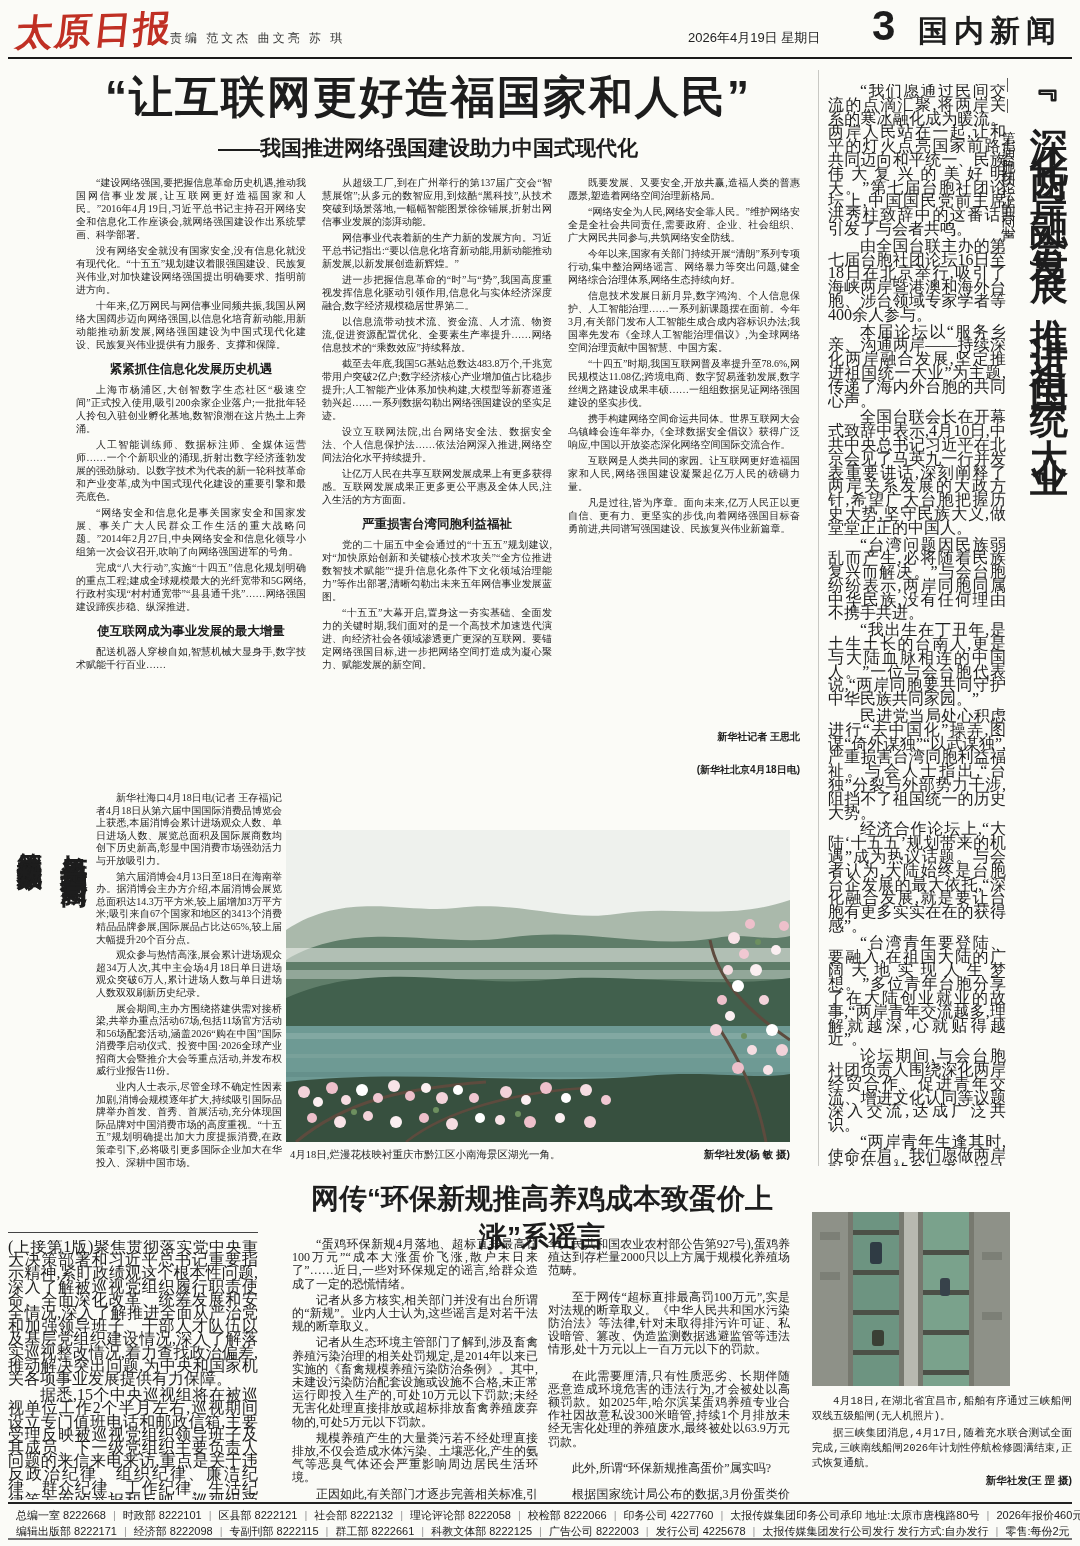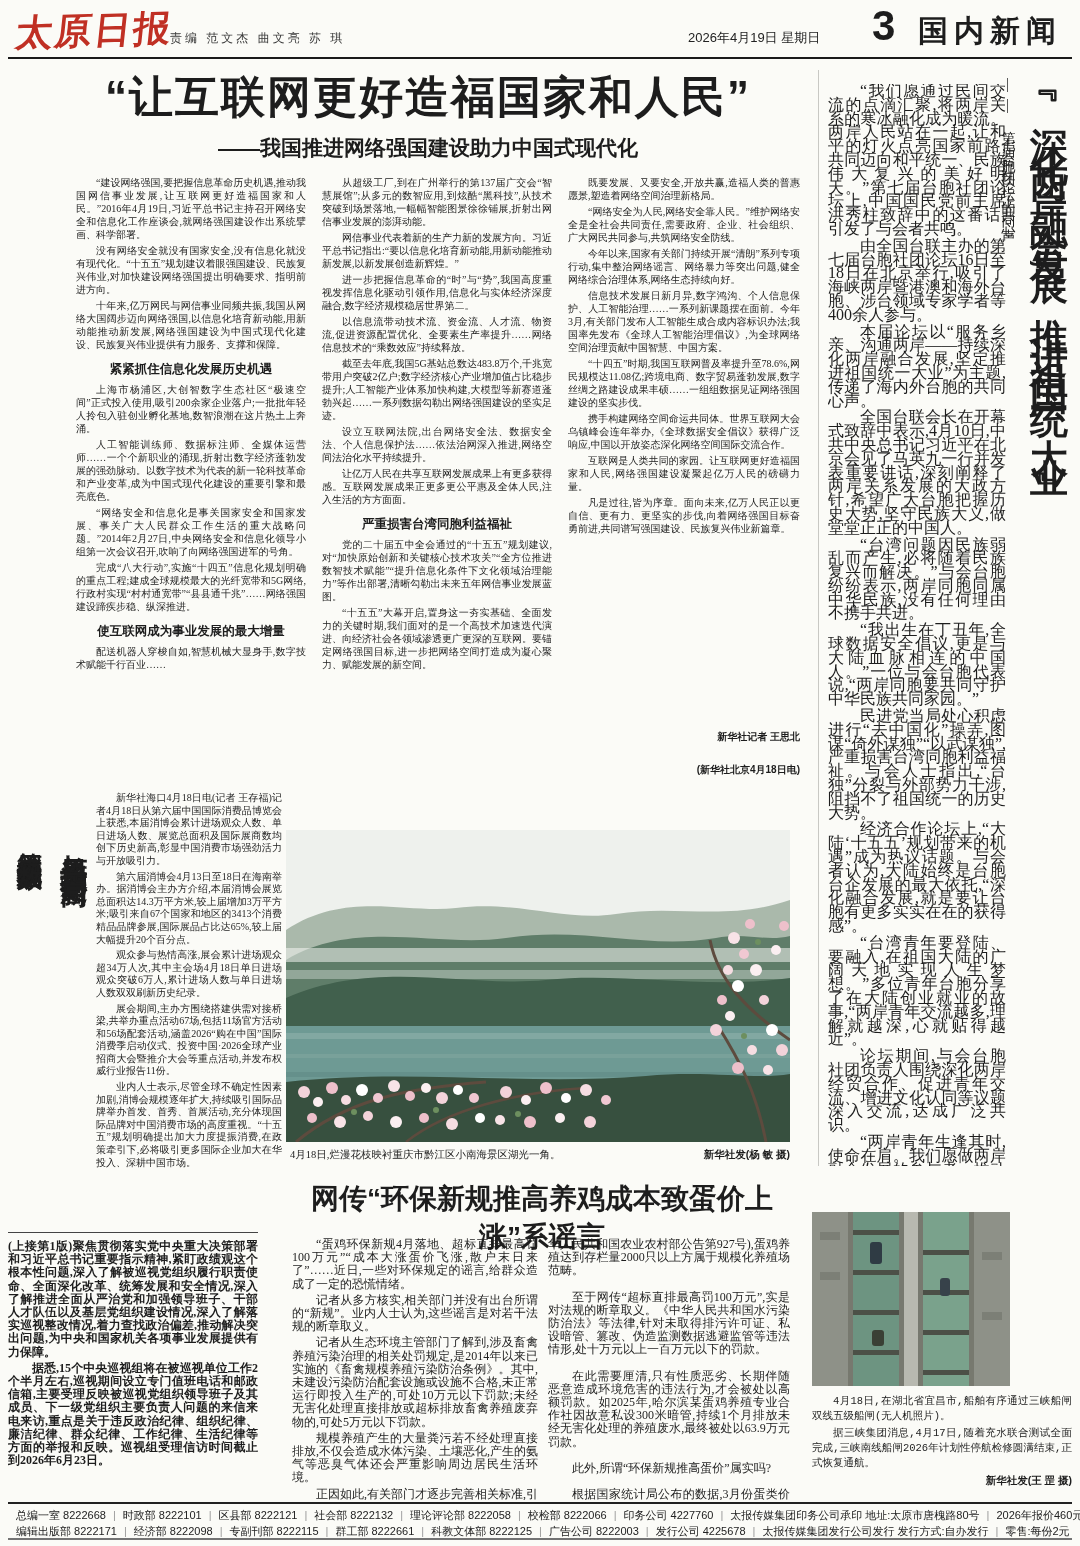--- a/index.html
+++ b/index.html
@@ -58,21 +58,21 @@
   .rumor-headline{left:290px;top:1180px;width:504px;text-align:center;font-size:28px;
                   font-weight:bold;font-family:"Liberation Sans",sans-serif;}
   .rcol{top:1238px;height:262px;overflow:hidden;font-size:12px;line-height:13.2px;
         display:flex;flex-direction:column;}
   .rcol1{left:292px;width:246px;}
   .rcol2{left:548px;width:242px;gap:10px;}
 
   
   .jump-rule{left:8px;top:1232px;width:250px;height:1px;background:#444;}
   .jump-body{left:8px;top:1240px;width:250px;height:260px;overflow:hidden;
-             font-size:12px;line-height:13.2px;font-weight:bold;}
+             font-size:16px;line-height:13.2px;}
 
   
   .side-divider{left:818px;top:70px;width:1px;height:1096px;background:#c8c8c4;}
   .taiwan-body{left:828px;top:84px;width:178px;height:1082px;overflow:hidden;
                font-size:16px;line-height:13.8px;display:flex;flex-direction:column;}
   .taiwan-title{left:1006px;top:78px;width:68px;height:1092px;writing-mode:vertical-rl;}
   .v-tw-main{font-size:38px;font-weight:bold;letter-spacing:20px;
              font-family:"Liberation Sans",sans-serif;}
   .v-tw-sub{font-size:14px;letter-spacing:7px;padding-block-start:0;padding-top:0;
             margin-block-start:6px;padding-block-start:0;}
@@ -254,21 +254,21 @@
       <p class="para">据悉,15个中央巡视组将在被巡视单位工作2个半月左右,巡视期间设立专门值班电话和邮政信箱,主要受理反映被巡视党组织领导班子及其成员、下一级党组织主要负责人问题的来信来电来访,重点是关于违反政治纪律、组织纪律、廉洁纪律、群众纪律、工作纪律、生活纪律等方面的举报和反映。巡视组受理信访时间截止到2026年6月23日。</p>
     </div>
 
   <div class="abs side-divider"></div>
   <div class="abs taiwan-body">
       <p class="para">“我们愿通过民间交流的点滴汇聚,将两岸关系的寒冰融化成为暖流。两岸人民站在一起,让和平的灯火点亮国家前路,共同迈向和平统一、民族伟大复兴的美好明天。”第七届台胞社团论坛上,中国国民党前主席洪秀柱致辞中的这番话,引发了与会者共鸣。</p>
       <p class="para">由全国台联主办的第七届台胞社团论坛16日至18日在北京举行,吸引了海峡两岸暨港澳和海外台胞、涉台领域专家学者等400余人参与。</p>
       <p class="para">本届论坛以“服务乡亲、沟通两岸——持续深化两岸融合发展,坚定推进祖国统一大业”为主题,传递了海内外台胞的共同心声。</p>
       <p class="para">全国台联会长在开幕式致辞中表示,4月10日,中共中央总书记习近平在北京会见了马英九一行并发表重要讲话,深刻阐释了两岸关系发展的大政方针,希望广大台胞把握历史大势,坚守民族大义,做堂堂正正的中国人。</p>
       <p class="para">“台湾问题因民族弱乱而产生,必将随着民族复兴而解决。”与会台胞纷纷表示,两岸同胞同属中华民族,没有任何理由不携手共进。</p>
-      <p class="para">“我出生在丁丑年,全球数据安全倡议,更是与大陆血脉相连的中国人。”一位与会台胞代表说,“两岸同胞要共同守护中华民族共同家园。”</p>
+      <p class="para">“我出生在丁丑年,是土生土长的台南人,更是与大陆血脉相连的中国人。”一位与会台胞代表说,“两岸同胞要共同守护中华民族共同家园。”</p>
       <p class="para">民进党当局处心积虑进行“去中国化”操弄,图谋“倚外谋独”“以武谋独”,严重损害台湾同胞利益福祉。与会人士指出,“台独”分裂与外部势力干涉,阻挡不了祖国统一的历史大势。</p>
       <p class="para">经济合作论坛上,“大陆‘十五五’规划带来的机遇”成为热议话题。与会者认为,大陆始终是台胞台企发展的最大依托,“深化融合发展,就是要让台胞有更多实实在在的获得感”。</p>
       <p class="para">“台湾青年要登陆、要融入,在祖国大陆的广阔天地实现人生梦想。”多位青年台胞分享了在大陆创业就业的故事,“两岸青年交流越多,理解就越深,心就贴得越近”。</p>
       <p class="para">论坛期间,与会台胞社团负责人围绕深化两岸经贸合作、促进青年交流、增进文化认同等议题深入交流,达成广泛共识。</p>
       <p class="para">“两岸青年生逢其时,使命在肩。我们愿做两岸融合发展的参与者、推动者,为实现祖国完全统一、民族伟大复兴贡献光和热。”与会青年台胞道出共同心声。</p>
       <p class="byline">新华社记者 尚昊 赵博</p>
       <p class="byline2">[新华社北京4月18日电]</p>
     </div>
   <div class="abs taiwan-title">
     <div class="v-tw-main">『深化两岸融合发展,推进祖国统一大业』</div>

